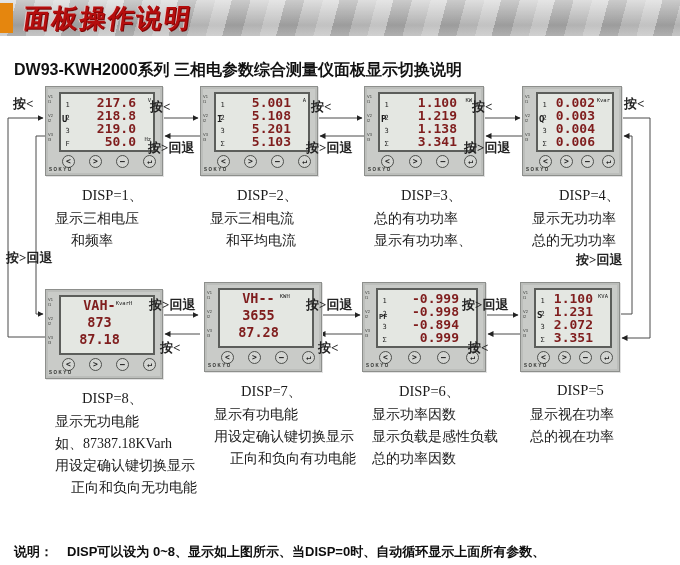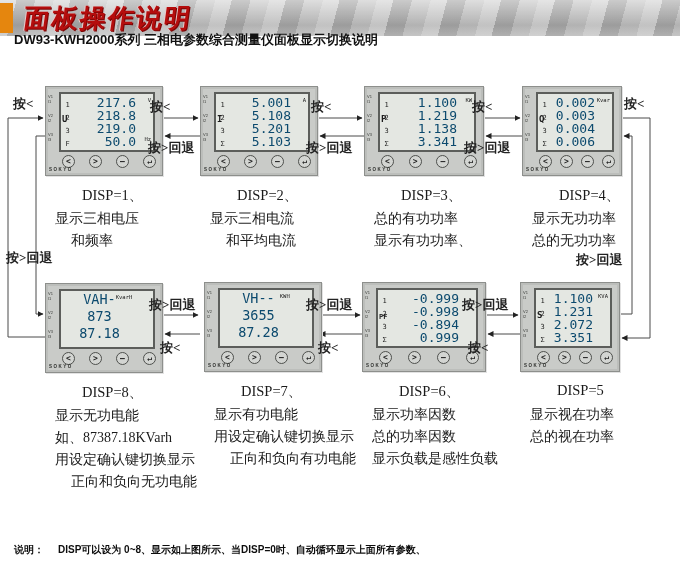--- a/index.html
+++ b/index.html
@@ -20,22 +20,22 @@
   }
   .banner-title{
     position:absolute;left:24px;top:1px;
     font-size:26px;font-weight:900;color:#b50d0d;
     font-family:"Liberation Sans", sans-serif;
     transform:skewX(-8deg);
     text-shadow:1px 1px 0 #7b0606, -1px 0 0 #e8caca;
     letter-spacing:2px;
   }
   .subtitle{
-    position:absolute;left:14px;top:31px;width:660px;
-    font-size:13px;font-weight:bold;color:#111;
+    position:absolute;left:14px;top:60px;width:660px;
+    font-size:16px;font-weight:bold;color:#111;
   }
   
   svg.wires{position:absolute;left:0;top:0;z-index:1;}
   
   .cl{
     position:absolute;z-index:3;font-family:"Liberation Serif", serif;
     font-size:13px;font-weight:600;color:#222;white-space:nowrap;
   }
   
   .meter{position:absolute;z-index:2;}
@@ -54,21 +54,21 @@
     position:absolute;left:13px;top:5px;right:7px;height:60px;
     background:#e4e7e2;border:2px solid #5c5e5b;
     box-sizing:border-box;padding:2px 2px 0 2px;
   }
   .lcd-row{display:flex;align-items:baseline;height:13px;}
   .lcd-row .idx{
     width:9px;font-size:7px;color:#1c1c1c;text-align:center;
     font-family:"DejaVu Sans Mono", monospace;
   }
   .lcd-row .val{
-    flex:1;text-align:right;font-size:13px;font-weight:normal;color:#0c4a6e;
+    flex:1;text-align:right;font-size:13px;font-weight:bold;color:#7f1d1d;
     font-family:"DejaVu Sans Mono", monospace;letter-spacing:0;line-height:13px;
   }
   .lcd-row .unit{
     width:15px;font-size:5.5px;color:#1c1c1c;text-align:right;
     font-family:"DejaVu Sans Mono", monospace;align-self:flex-start;padding-top:1px;
   }
   .lcd.energy .lcd-row{height:17px;justify-content:center;}
   .lcd.energy .lcd-row .val{flex:0 0 auto;text-align:center;font-size:13.5px;}
   .phase{
     position:absolute;left:1px;top:20px;font-size:9px;font-weight:bold;color:#1c1c1c;
@@ -97,21 +97,21 @@
   .caption{
     position:absolute;left:10px;top:122px;width:165px;
     font-family:"Liberation Serif", serif;font-size:14px;color:#1a1a1a;
     line-height:22px;white-space:nowrap;
   }
   .caption .ind{padding-left:16px;}
   .caption .ind2{padding-left:42px;}
   
   .note{
     position:absolute;left:14px;top:543px;width:666px;
-    font-size:10px;font-weight:bold;color:#0d0d0d;white-space:nowrap;
+    font-size:13px;font-weight:bold;color:#0d0d0d;white-space:nowrap;
   }
   .note .pfx{margin-right:14px;}
 </style>
 </head>
 <body>
 
 <div class="banner">
   <div class="banner-accent"></div>
   <div class="banner-title">面板操作说明</div>
 </div>
@@ -337,21 +337,21 @@
       </div>
     <div class="brand">SOKYO</div>
   </div>
   <div class="disp-label">DISP=4、</div>
   <div class="caption">
       <div>显示无功功率</div>
       <div>总的无功功率</div>
     </div>
 </div>
 
-<div class="meter" style="left:45px;top:283px;width:118px">
+<div class="meter" style="left:45px;top:289px;width:118px">
   <div class="meter-body">
     <div class="side-markings">
         <div>V1 I1</div>
         <div>V2 I2</div>
         <div>V3 I3</div>
       </div>
     <div class="lcd energy">
         <div class="lcd-row">
           <span class="val">VAH-</span>
           <span class="unit">KvarH</span>
@@ -453,22 +453,22 @@
         <div class="mbtn">&lt;</div>
         <div class="mbtn">&gt;</div>
         <div class="mbtn">–</div>
         <div class="mbtn">↵</div>
       </div>
     <div class="brand">SOKYO</div>
   </div>
   <div class="disp-label">DISP=6、</div>
   <div class="caption">
       <div>显示功率因数</div>
+      <div>显示负载是感性负载</div>
       <div>总的功率因数</div>
-      <div>显示负载是感性负载</div>
     </div>
 </div>
 
 <div class="meter" style="left:520px;top:282px;width:100px">
   <div class="meter-body">
     <div class="side-markings">
         <div>V1 I1</div>
         <div>V2 I2</div>
         <div>V3 I3</div>
       </div>

